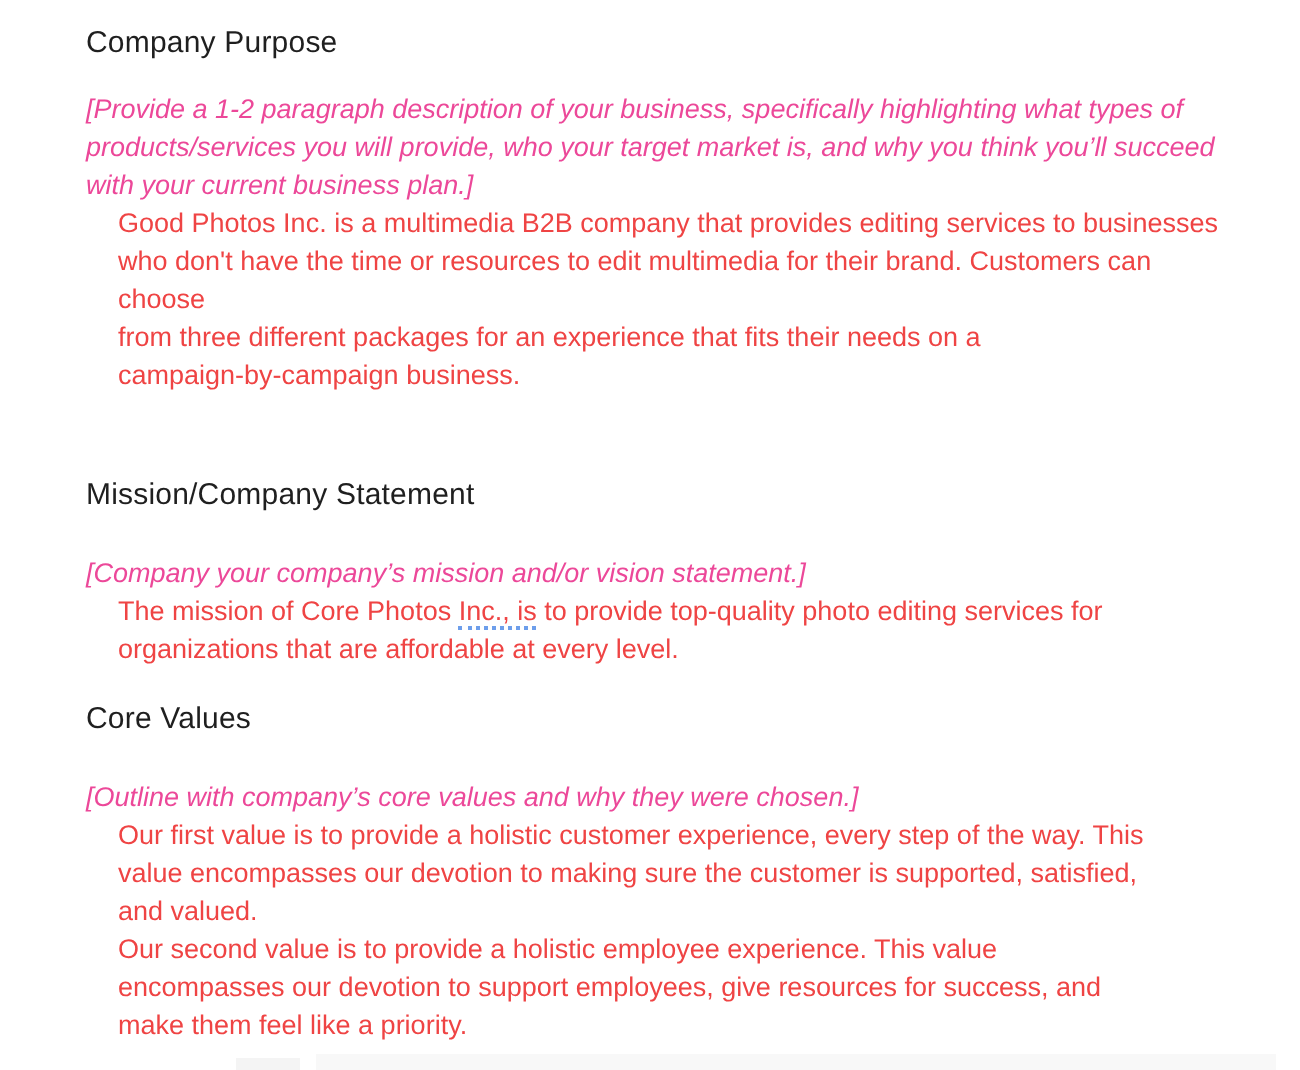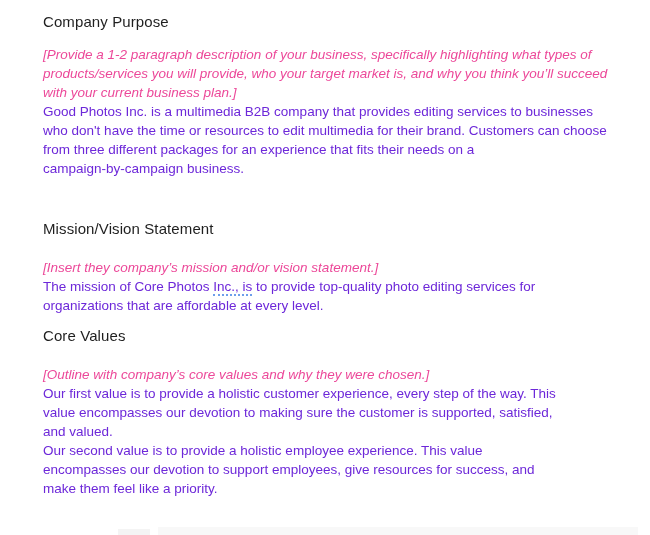--- a/index.html
+++ b/index.html
@@ -34,22 +34,22 @@
     font-size: 13.5px;
     line-height: 19px;
     font-style: italic;
     color: #ec4899;
     margin: 0;
     white-space: pre-line;
   }
   .body-text {
     font-size: 13.5px;
     line-height: 19px;
-    color: #6d28d9;
-    margin: 0;
+    color: #ef4444;
+    margin: 16px;
     white-space: pre-line;
   }
   
   .ph-1 { margin-top: 14px; }
   .bd-1 { margin-top: 0; }
   .h-2  { margin-top: 41px; }
   .ph-2 { margin-top: 20px; }
   .bd-2 { margin-top: 0; }
   .h-3  { margin-top: 11px; }
   .ph-3 { margin-top: 20px; }
@@ -83,22 +83,22 @@
 
     <h2 class="sec-heading h-1">Company Purpose</h2>
     <p class="placeholder ph-1">[Provide a 1-2 paragraph description of your business, specifically highlighting what types of
 products/services you will provide, who your target market is, and why you think you’ll succeed
 with your current business plan.]</p>
     <p class="body-text bd-1">Good Photos Inc. is a multimedia B2B company that provides editing services to businesses
 who don't have the time or resources to edit multimedia for their brand. Customers can choose
 from three different packages for an experience that fits their needs on a
 campaign-by-campaign business.</p>
 
-    <h2 class="sec-heading h-2">Mission/Vision Statement</h2>
-    <p class="placeholder ph-2">[Insert they company’s mission and/or vision statement.]</p>
+    <h2 class="sec-heading h-2">Mission/Company Statement</h2>
+    <p class="placeholder ph-2">[Company your company’s mission and/or vision statement.]</p>
     <p class="body-text bd-2"><span>The mission of Core Photos </span><span class="grammar-underline">Inc., is</span><span> to provide top-quality photo editing services for
 organizations that are affordable at every level.</span></p>
 
     <h2 class="sec-heading h-3">Core Values</h2>
     <p class="placeholder ph-3">[Outline with company’s core values and why they were chosen.]</p>
     <p class="body-text bd-3">Our first value is to provide a holistic customer experience, every step of the way. This
 value encompasses our devotion to making sure the customer is supported, satisfied,
 and valued.
 Our second value is to provide a holistic employee experience. This value
 encompasses our devotion to support employees, give resources for success, and

